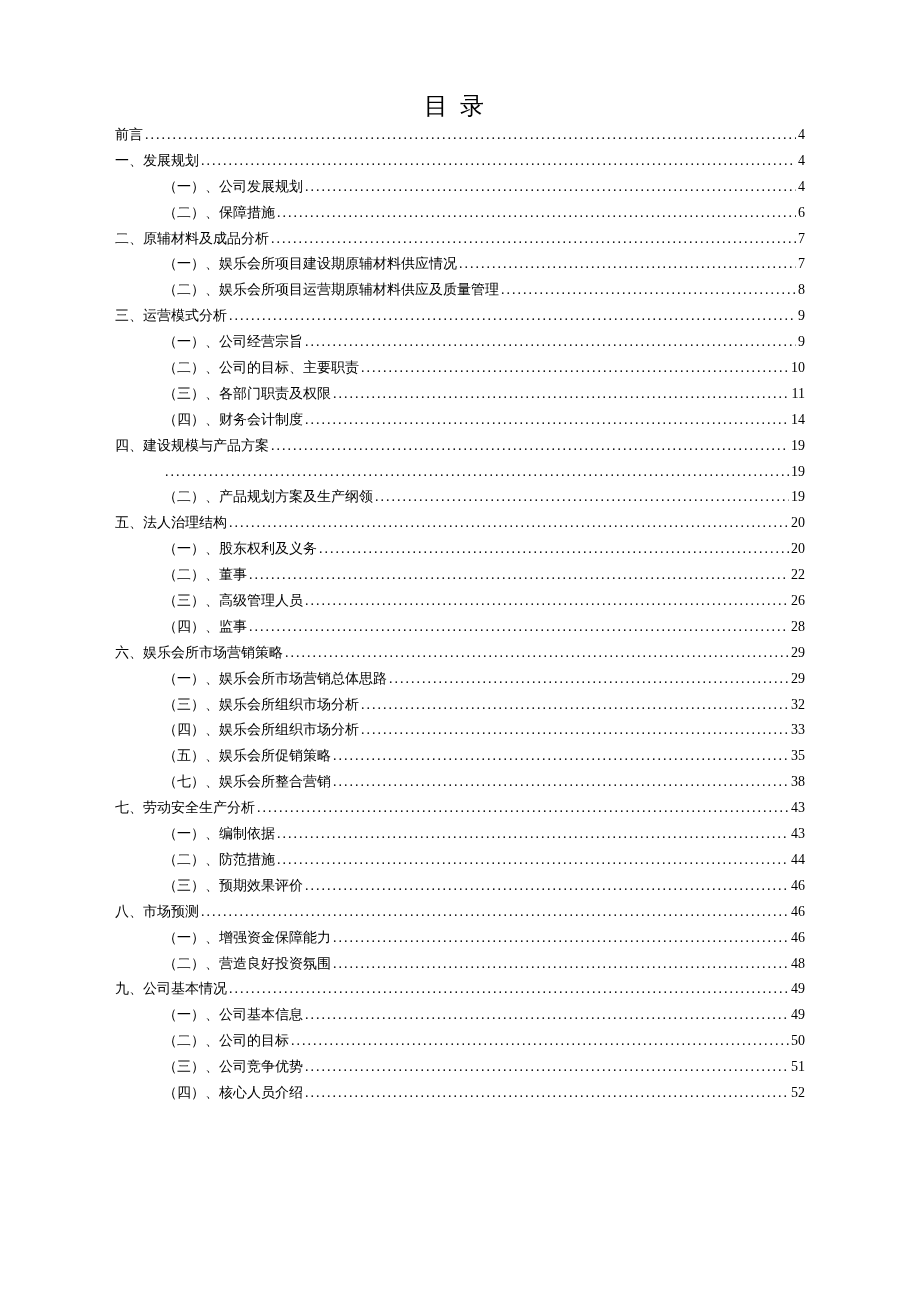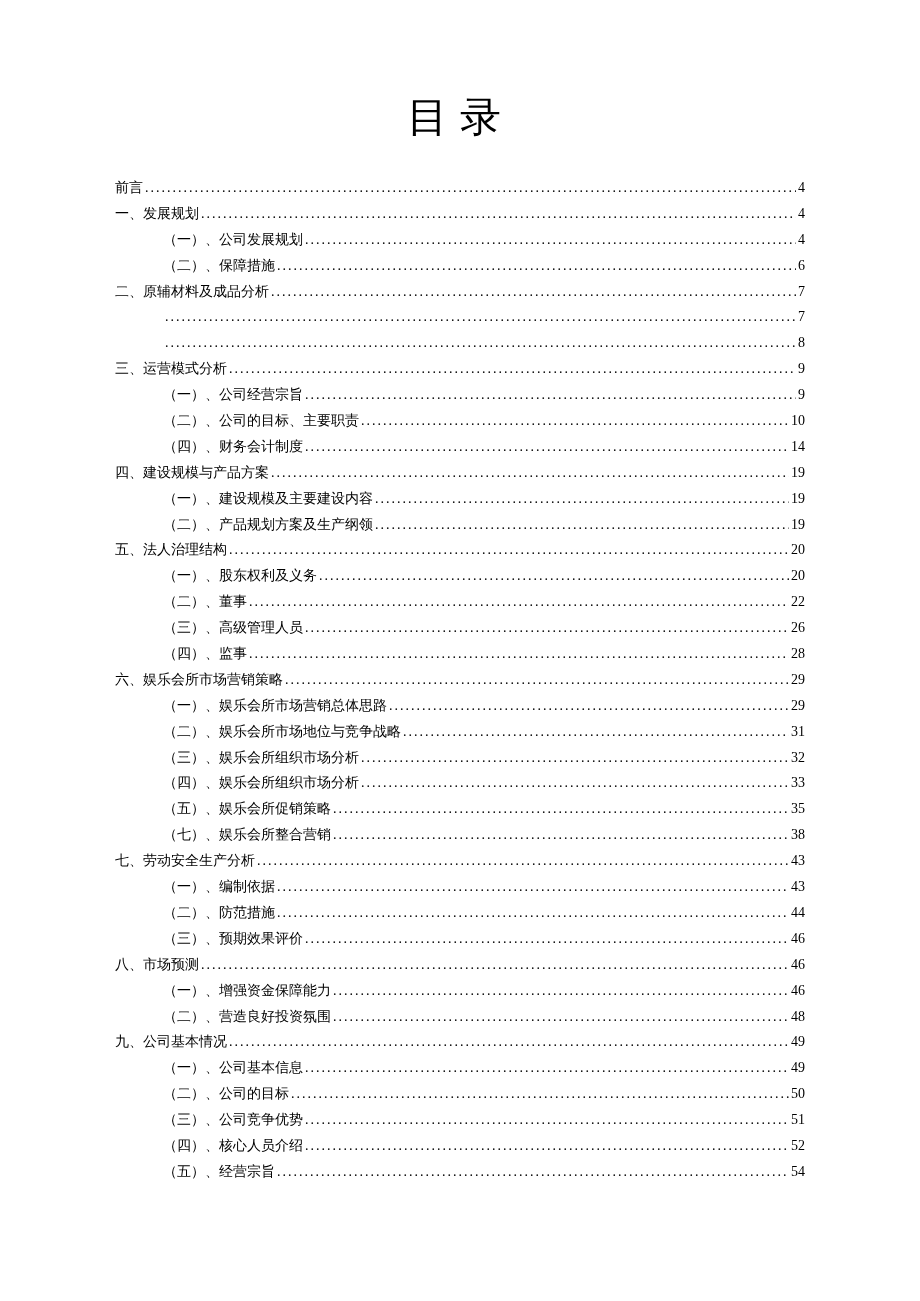--- a/index.html
+++ b/index.html
@@ -10,24 +10,23 @@
     body {
       background: #fff;
       font-family: "SimSun", "宋体", serif;
       width: 920px;
       height: 1301px;
       padding: 90px 115px 60px 115px;
       color: #000;
     }
     .toc-title {
       text-align: center;
-      font-size: 41px;
+      font-size: 24px;
       font-family: "SimSun", "宋体", serif;
       letter-spacing: 12px;
-      margin-bottom: 30px;
       font-weight: normal;
     }
     .toc-entry {
       display: flex;
       align-items: flex-end;
       font-size: 14px;
       line-height: 1.85;
       white-space: nowrap;
     }
     .toc-entry.level-1 {
@@ -81,54 +80,60 @@
       <span class="toc-label">（二）、保障措施</span>
       <span class="toc-dots"></span>
       <span class="toc-page">6</span>
     </div>
     <div class="toc-entry level-1">
       <span class="toc-label">二、原辅材料及成品分析</span>
       <span class="toc-dots"></span>
       <span class="toc-page">7</span>
     </div>
     <div class="toc-entry level-2">
+      <span class="toc-label">（一）、娱乐会所项目建设期原辅材料供应情况</span>
       <span class="toc-dots"></span>
       <span class="toc-page">7</span>
     </div>
     <div class="toc-entry level-2">
+      <span class="toc-label">（二）、娱乐会所项目运营期原辅材料供应及质量管理</span>
       <span class="toc-dots"></span>
       <span class="toc-page">8</span>
     </div>
     <div class="toc-entry level-1">
       <span class="toc-label">三、运营模式分析</span>
       <span class="toc-dots"></span>
       <span class="toc-page">9</span>
     </div>
     <div class="toc-entry level-2">
       <span class="toc-label">（一）、公司经营宗旨</span>
       <span class="toc-dots"></span>
       <span class="toc-page">9</span>
     </div>
     <div class="toc-entry level-2">
       <span class="toc-label">（二）、公司的目标、主要职责</span>
       <span class="toc-dots"></span>
       <span class="toc-page">10</span>
     </div>
     <div class="toc-entry level-2">
+      <span class="toc-label">（三）、各部门职责及权限</span>
+      <span class="toc-dots"></span>
+      <span class="toc-page">11</span>
+    </div>
+    <div class="toc-entry level-2">
       <span class="toc-label">（四）、财务会计制度</span>
       <span class="toc-dots"></span>
       <span class="toc-page">14</span>
     </div>
     <div class="toc-entry level-1">
       <span class="toc-label">四、建设规模与产品方案</span>
       <span class="toc-dots"></span>
       <span class="toc-page">19</span>
     </div>
     <div class="toc-entry level-2">
-      <span class="toc-label">（一）、建设规模及主要建设内容</span>
       <span class="toc-dots"></span>
       <span class="toc-page">19</span>
     </div>
     <div class="toc-entry level-2">
       <span class="toc-label">（二）、产品规划方案及生产纲领</span>
       <span class="toc-dots"></span>
       <span class="toc-page">19</span>
     </div>
     <div class="toc-entry level-1">
       <span class="toc-label">五、法人治理结构</span>
@@ -159,25 +164,20 @@
       <span class="toc-label">六、娱乐会所市场营销策略</span>
       <span class="toc-dots"></span>
       <span class="toc-page">29</span>
     </div>
     <div class="toc-entry level-2">
       <span class="toc-label">（一）、娱乐会所市场营销总体思路</span>
       <span class="toc-dots"></span>
       <span class="toc-page">29</span>
     </div>
     <div class="toc-entry level-2">
-      <span class="toc-label">（二）、娱乐会所市场地位与竞争战略</span>
-      <span class="toc-dots"></span>
-      <span class="toc-page">31</span>
-    </div>
-    <div class="toc-entry level-2">
       <span class="toc-label">（三）、娱乐会所组织市场分析</span>
       <span class="toc-dots"></span>
       <span class="toc-page">32</span>
     </div>
     <div class="toc-entry level-2">
       <span class="toc-label">（四）、娱乐会所组织市场分析</span>
       <span class="toc-dots"></span>
       <span class="toc-page">33</span>
     </div>
     <div class="toc-entry level-2">
@@ -242,19 +242,14 @@
     </div>
     <div class="toc-entry level-2">
       <span class="toc-label">（三）、公司竞争优势</span>
       <span class="toc-dots"></span>
       <span class="toc-page">51</span>
     </div>
     <div class="toc-entry level-2">
       <span class="toc-label">（四）、核心人员介绍</span>
       <span class="toc-dots"></span>
       <span class="toc-page">52</span>
-    </div>
-    <div class="toc-entry level-2">
-      <span class="toc-label">（五）、经营宗旨</span>
-      <span class="toc-dots"></span>
-      <span class="toc-page">54</span>
     </div>
   </div>
 
 </body></html>

